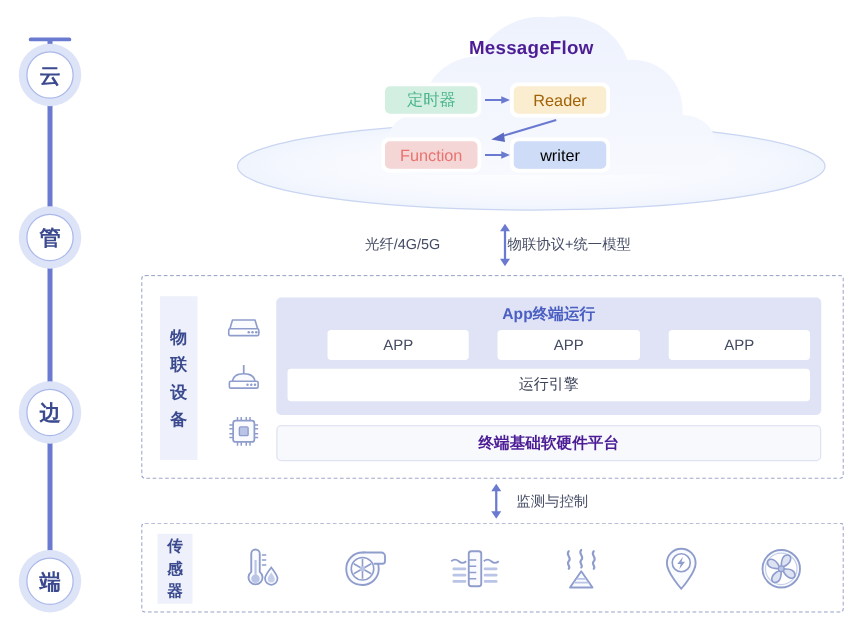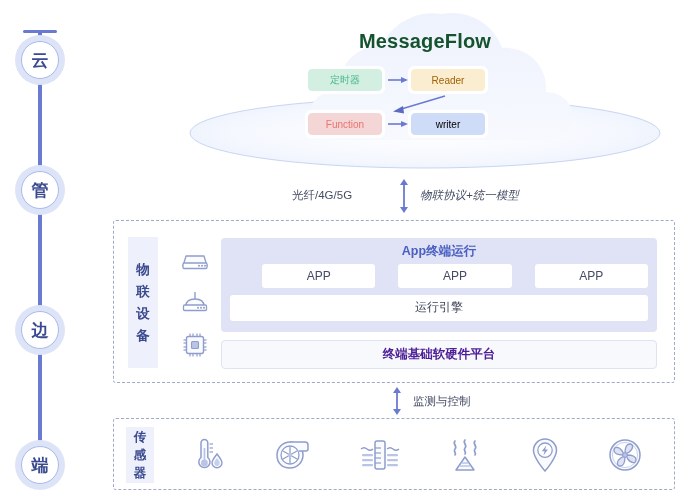--- a/index.html
+++ b/index.html
@@ -37,49 +37,49 @@
   .tl-n0 { top: 35px; }
   .tl-n1 { top: 165px; }
   .tl-n2 { top: 305px; }
   .tl-n3 { top: 440px; }
 
   
   #cloud-zone { position: absolute; left: 160px; top: 0px; width: 530px; height: 172px; }
   #cloud-zone svg { position: absolute; left: 0; top: 0; }
   .cloud-title {
     position: absolute; left: 0; top: 30px; width: 530px;
-    text-align: center; font-size: 20px; font-weight: 700;
-    color: #14532d; letter-spacing: .2px;
+    text-align: center; font-size: 15px; font-weight: 700;
+    color: #4c1d95; letter-spacing: .2px;
   }
   .node-box {
     position: absolute;
     background: #ffffff;
     border-radius: 6px;
     padding: 3px;
   }
   .node-box .fill {
     border-radius: 4px;
     height: 22px;
     display: flex; align-items: center; justify-content: center;
-    font-size: 10px; white-space: nowrap;
+    font-size: 13px; white-space: nowrap;
   }
   .nb-timer  { left: 145px; top: 66px; width: 80px; }
   .nb-timer  .fill { background: #d3efe1; color: #4bb58c; border:1px solid #d3efe1; }
   .nb-reader { left: 248px; top: 66px; width: 80px; }
   .nb-reader .fill { background: #fbedcf; color: #a16207; border:1px solid #fbedcf; }
   .nb-func   { left: 145px; top: 110px; width: 80px; }
   .nb-func   .fill { background: #f5d6d6; color: #e8736f; border:1px solid #f5d6d6; }
   .nb-writer { left: 248px; top: 110px; width: 80px; }
   .nb-writer .fill { background: #cedcf8; color: #000000; border:1px solid #cedcf8; }
 
   
   #link1 { position: absolute; left: 160px; top: 175px; width: 530px; height: 42px; }
   .link-label { position: absolute; font-size: 11.5px; color: #444b63; white-space: nowrap; }
   #l1-left  { left: 132px; top: 13px; }
-  #l1-right { left: 260px; top: 13px; font-style: italic; }
+  #l1-right { left: 246px; top: 13px; }
   .v-arrow { position: absolute; }
 
   
   #iot-panel {
     position: absolute; left: 113px; top: 220px;
     width: 562px; height: 163px;
     border: 1px dashed #9fa9c9; border-radius: 3px;
     background: #fff;
   }
   .side-label {

